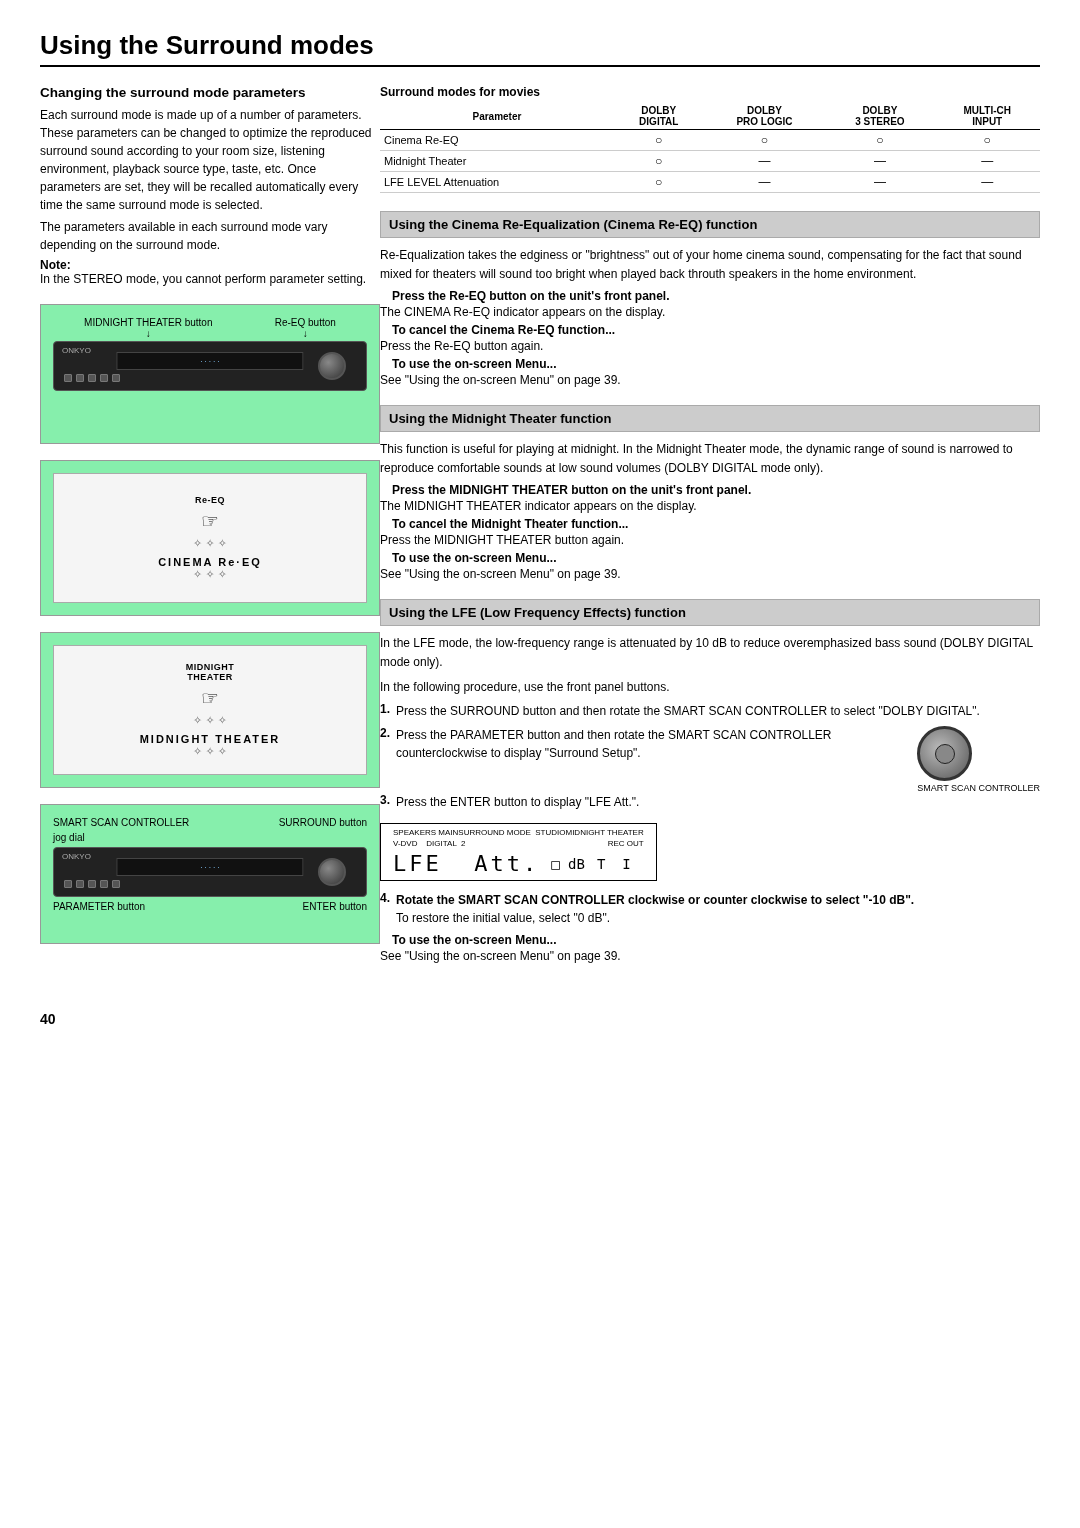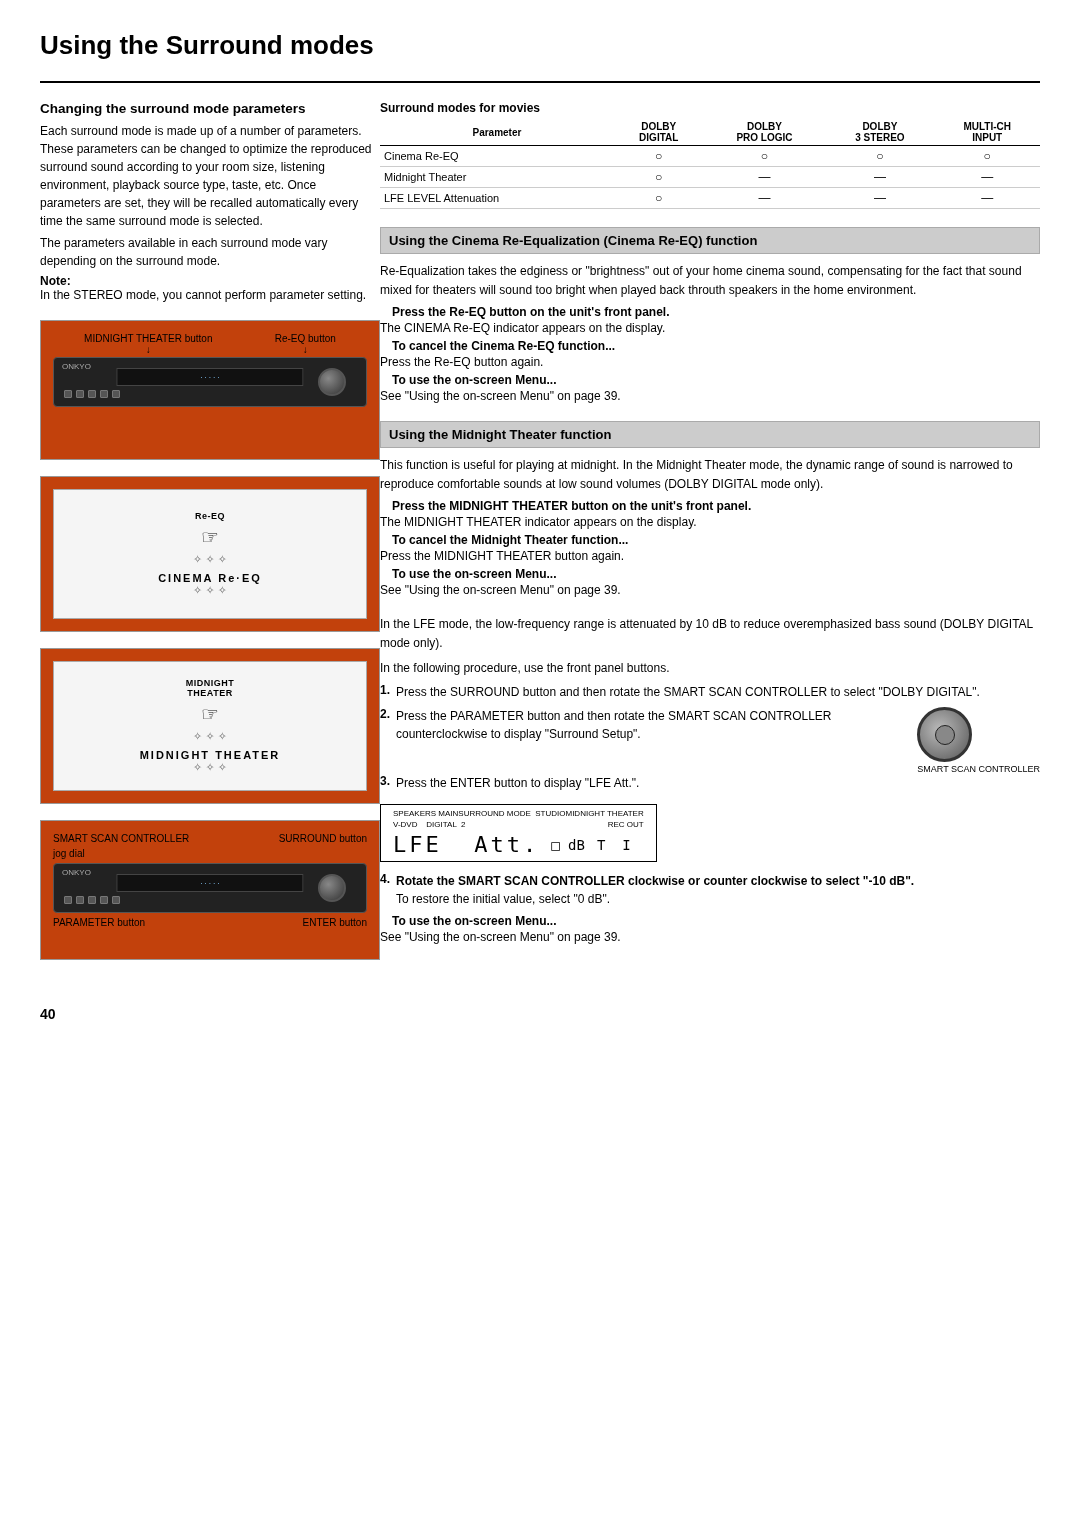--- a/index.html
+++ b/index.html
@@ -9,21 +9,21 @@
       background: #fff;
       color: #000;
       width: 1080px;
       min-height: 1528px;
       padding: 30px 40px 40px 40px;
     }
     h1.page-title {
       font-size: 26px;
       font-weight: bold;
       border-bottom: 2px solid #000;
-      padding-bottom: 20px;
+      padding-bottom: 4px;
       margin-bottom: 18px;
     }
     .main-layout {
       display: flex;
     }
     .left-col {
       width: 340px;
       flex-shrink: 0;
     }
     .right-col {
@@ -44,21 +44,21 @@
       font-weight: bold;
       font-size: 12px;
     }
     .note-text {
       font-size: 12px;
       margin-bottom: 14px;
     }
     
     .device-box {
       border: 1px solid #999;
-      background: #c2410c;
+      background: #86efac;
       margin-bottom: 16px;
       padding: 12px;
       position: relative;
       min-height: 140px;
     }
     
     .receiver-mock {
       background: #222;
       border: 1px solid #555;
       border-radius: 4px;
@@ -399,20 +399,21 @@
       <div class="right-text">This function is useful for playing at midnight. In the Midnight Theater mode, the dynamic range of sound is narrowed to reproduce comfortable sounds at low sound volumes (DOLBY DIGITAL mode only).</div>
       <div class="bold-instruction">Press the MIDNIGHT THEATER button on the unit's front panel.</div>
       <div class="normal-instruction">The MIDNIGHT THEATER indicator appears on the display.</div>
       <div class="bold-instruction">To cancel the Midnight Theater function...</div>
       <div class="normal-instruction">Press the MIDNIGHT THEATER button again.</div>
       <div class="bold-instruction">To use the on-screen Menu...</div>
       <div class="normal-instruction">See "Using the on-screen Menu" on page 39.</div>
     </div>
 
     <div class="right-section">
+      <div class="right-section-heading">Using the LFE (Low Frequency Effects) function</div>
       <div class="right-text">In the LFE mode, the low-frequency range is attenuated by 10 dB to reduce overemphasized bass sound (DOLBY DIGITAL mode only).</div>
       <div class="right-text">In the following procedure, use the front panel buttons.</div>
 
       <div class="numbered-item">
         <span class="num">1.</span>
         <span class="num-text">Press the SURROUND button and then rotate the SMART SCAN CONTROLLER to select "DOLBY DIGITAL".</span>
       </div>
 
       <div class="lfe-section-row">
         <div style="flex:1;">

